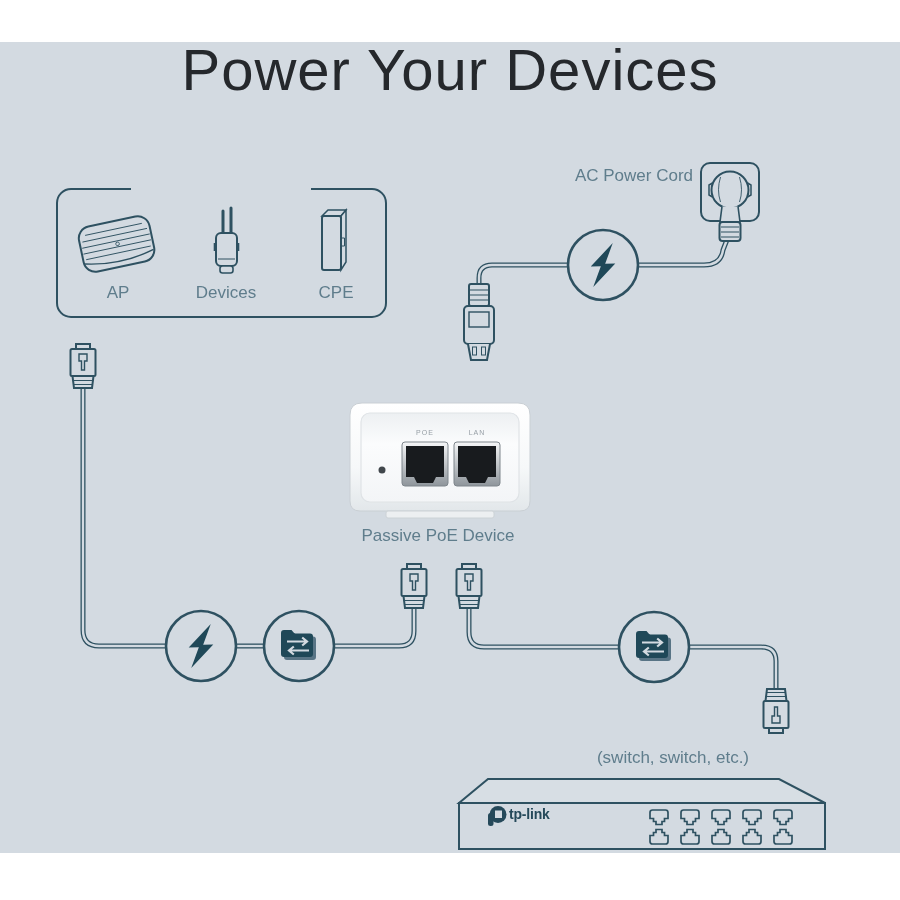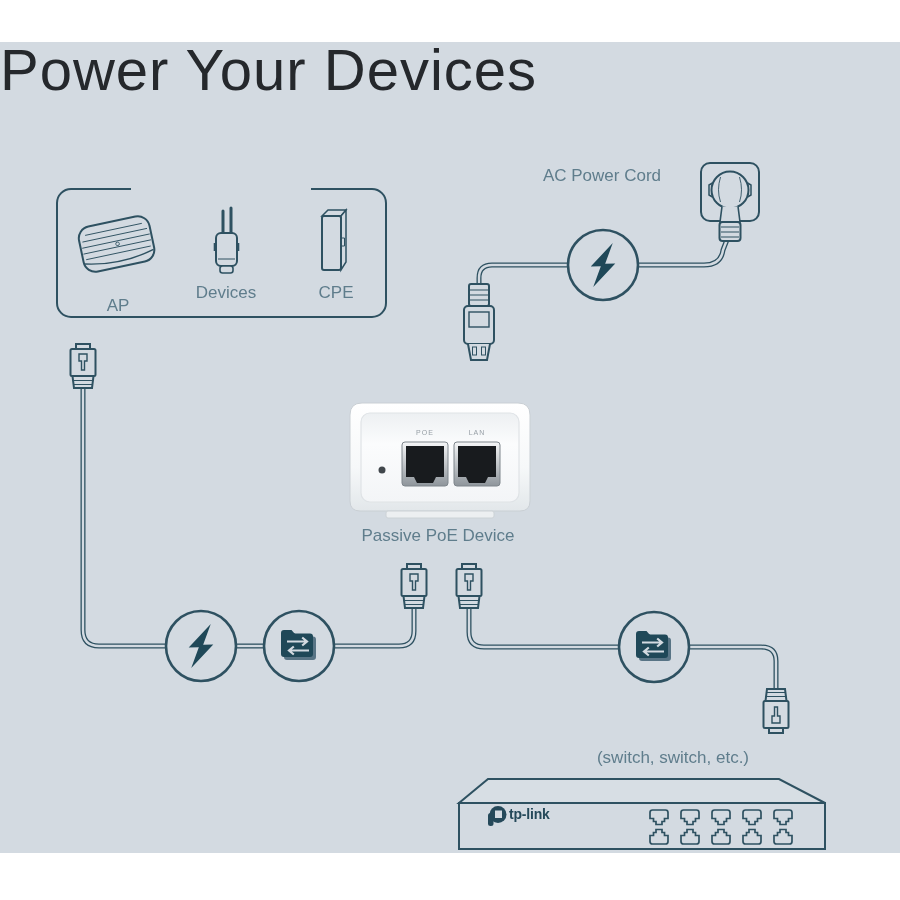--- a/index.html
+++ b/index.html
@@ -2,21 +2,21 @@
 <html><head>
 <meta charset="utf-8">
 <style>
   html,body{margin:0;padding:0;background:#ffffff;}
   .stage{position:relative;width:900px;height:900px;background:#ffffff;overflow:hidden;
          font-family:"Liberation Sans",sans-serif;}
   .bg{position:absolute;left:0;top:42px;width:900px;height:811px;background:#d3dae1;}
   svg.canvas{position:absolute;left:0;top:0;z-index:2;}
   .lbl{position:absolute;z-index:3;color:#5f7d8c;font-size:17px;line-height:20px;}
   .center{text-align:center;}
-  .title{position:absolute;z-index:3;left:0;top:36px;width:900px;
+  .title{position:absolute;z-index:3;left:0;top:36px;width:900px;text-align:center;
          font-size:58px;font-weight:300;letter-spacing:1px;color:#25282c;}
   .portlbl{position:absolute;z-index:3;font-size:7px;letter-spacing:1px;color:#979fa6;text-align:center;}
   .brand{position:absolute;z-index:3;left:509px;top:806px;font-size:14px;font-weight:700;
          letter-spacing:-0.2px;color:#25495a;}
 </style>
 </head>
 <body>
 
 <div class="stage">
   <div class="bg"></div>
@@ -180,22 +180,22 @@
         <use href="#portShape" transform="translate(774,810)"></use>
         <use href="#portShape" transform="translate(650,844) scale(1,-1)"></use>
         <use href="#portShape" transform="translate(681,844) scale(1,-1)"></use>
         <use href="#portShape" transform="translate(712,844) scale(1,-1)"></use>
         <use href="#portShape" transform="translate(743,844) scale(1,-1)"></use>
         <use href="#portShape" transform="translate(774,844) scale(1,-1)"></use>
       </g>
     </g>
   </svg>
 
-  <div class="lbl center" style="left:78px;top:296px;width:80px;">AP</div>
+  <div class="lbl center" style="left:78px;top:283px;width:80px;">AP</div>
   <div class="lbl center" style="left:186px;top:283px;width:80px;">Devices</div>
   <div class="lbl center" style="left:296px;top:283px;width:80px;">CPE</div>
-  <div class="lbl center" style="left:512px;top:166px;width:180px;">AC Power Cord</div>
+  <div class="lbl center" style="left:544px;top:166px;width:180px;">AC Power Cord</div>
   <div class="lbl center" style="left:338px;top:526px;width:200px;">Passive PoE Device</div>
   <div class="lbl center" style="left:563px;top:748px;width:220px;">(switch, switch, etc.)</div>
   <div class="portlbl" style="left:407px;top:429px;width:36px;">POE</div>
   <div class="portlbl" style="left:459px;top:429px;width:36px;">LAN</div>
   <div class="brand">tp-link</div>
 </div>
 
 </body></html>

